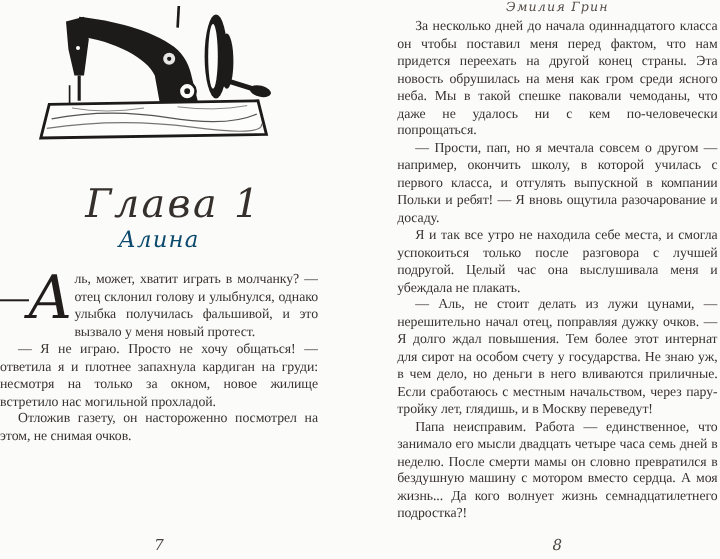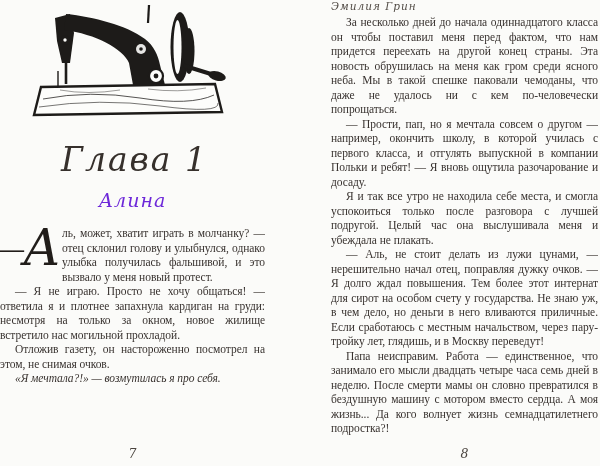--- a/index.html
+++ b/index.html
@@ -31,36 +31,37 @@
   
   .chapter-title {
     position: absolute; top: 138px; left: 0; width: 100%;
     text-align: center;
     font-family: "DejaVu Serif", serif;
     font-style: italic;
     font-weight: 400;
     font-size: 33px;
     letter-spacing: 2px;
     color: #36302c;
-    margin: 2px;
+    margin: 12px;
   }
   .chapter-subtitle {
     position: absolute; top: 189px; left: 0; width: 100%;
     text-align: center;
     font-family: "DejaVu Serif", serif;
     font-style: italic;
     font-weight: 400;
     font-size: 19px;
     letter-spacing: 1px;
-    color: #6d28d9;
+    color: #0c4a6e;
     margin: 0;
   }
 
   .running-head {
     position: absolute; top: 0px; left: 0; width: 100%;
+    text-align: center;
     font-family: "DejaVu Serif", serif;
     font-style: italic;
     font-size: 10.5px;
     letter-spacing: 1px;
     color: #534d47;
   }
 
   .body-text {
     position: absolute; left: 0; right: 0;
     text-align: justify;
@@ -149,21 +150,20 @@
     <h1 class="chapter-title">Глава 1</h1>
     <h2 class="chapter-subtitle">Алина</h2>
 
     <div class="body-text">
         <p class="para dropcap"><span class="dropcap-float">
             <span class="dc-dash">—</span>
             <span class="dc-letter">А</span>
           </span>ль, может, хватит играть в молчанку? — отец склонил голову и улыбнулся, однако улыбка получилась фальшивой, и это вызвало у меня новый протест.</p>
         <p class="para normal">— Я не играю. Просто не хочу общаться! — ответила я и плотнее запахнула кардиган на груди: несмотря на только за окном, новое жилище встретило нас могильной прохладой.</p>
         <p class="para normal">Отложив газету, он настороженно посмотрел на этом, не снимая очков.</p>
-        <p class="para italic">«Я мечтала?!» — возмутилась я про себя.</p>
       </div>
 
     <div class="page-number">7</div>
   </div>
 
   <div class="page right">
     <div class="running-head">Эмилия Грин</div>
 
     <div class="body-text">
         <p class="para normal">За несколько дней до начала одиннадцатого класса он чтобы поставил меня перед фактом, что нам придется переехать на другой конец страны. Эта новость обрушилась на меня как гром среди ясного неба. Мы в такой спешке паковали чемоданы, что даже не удалось ни с кем по-человечески попрощаться.</p>

